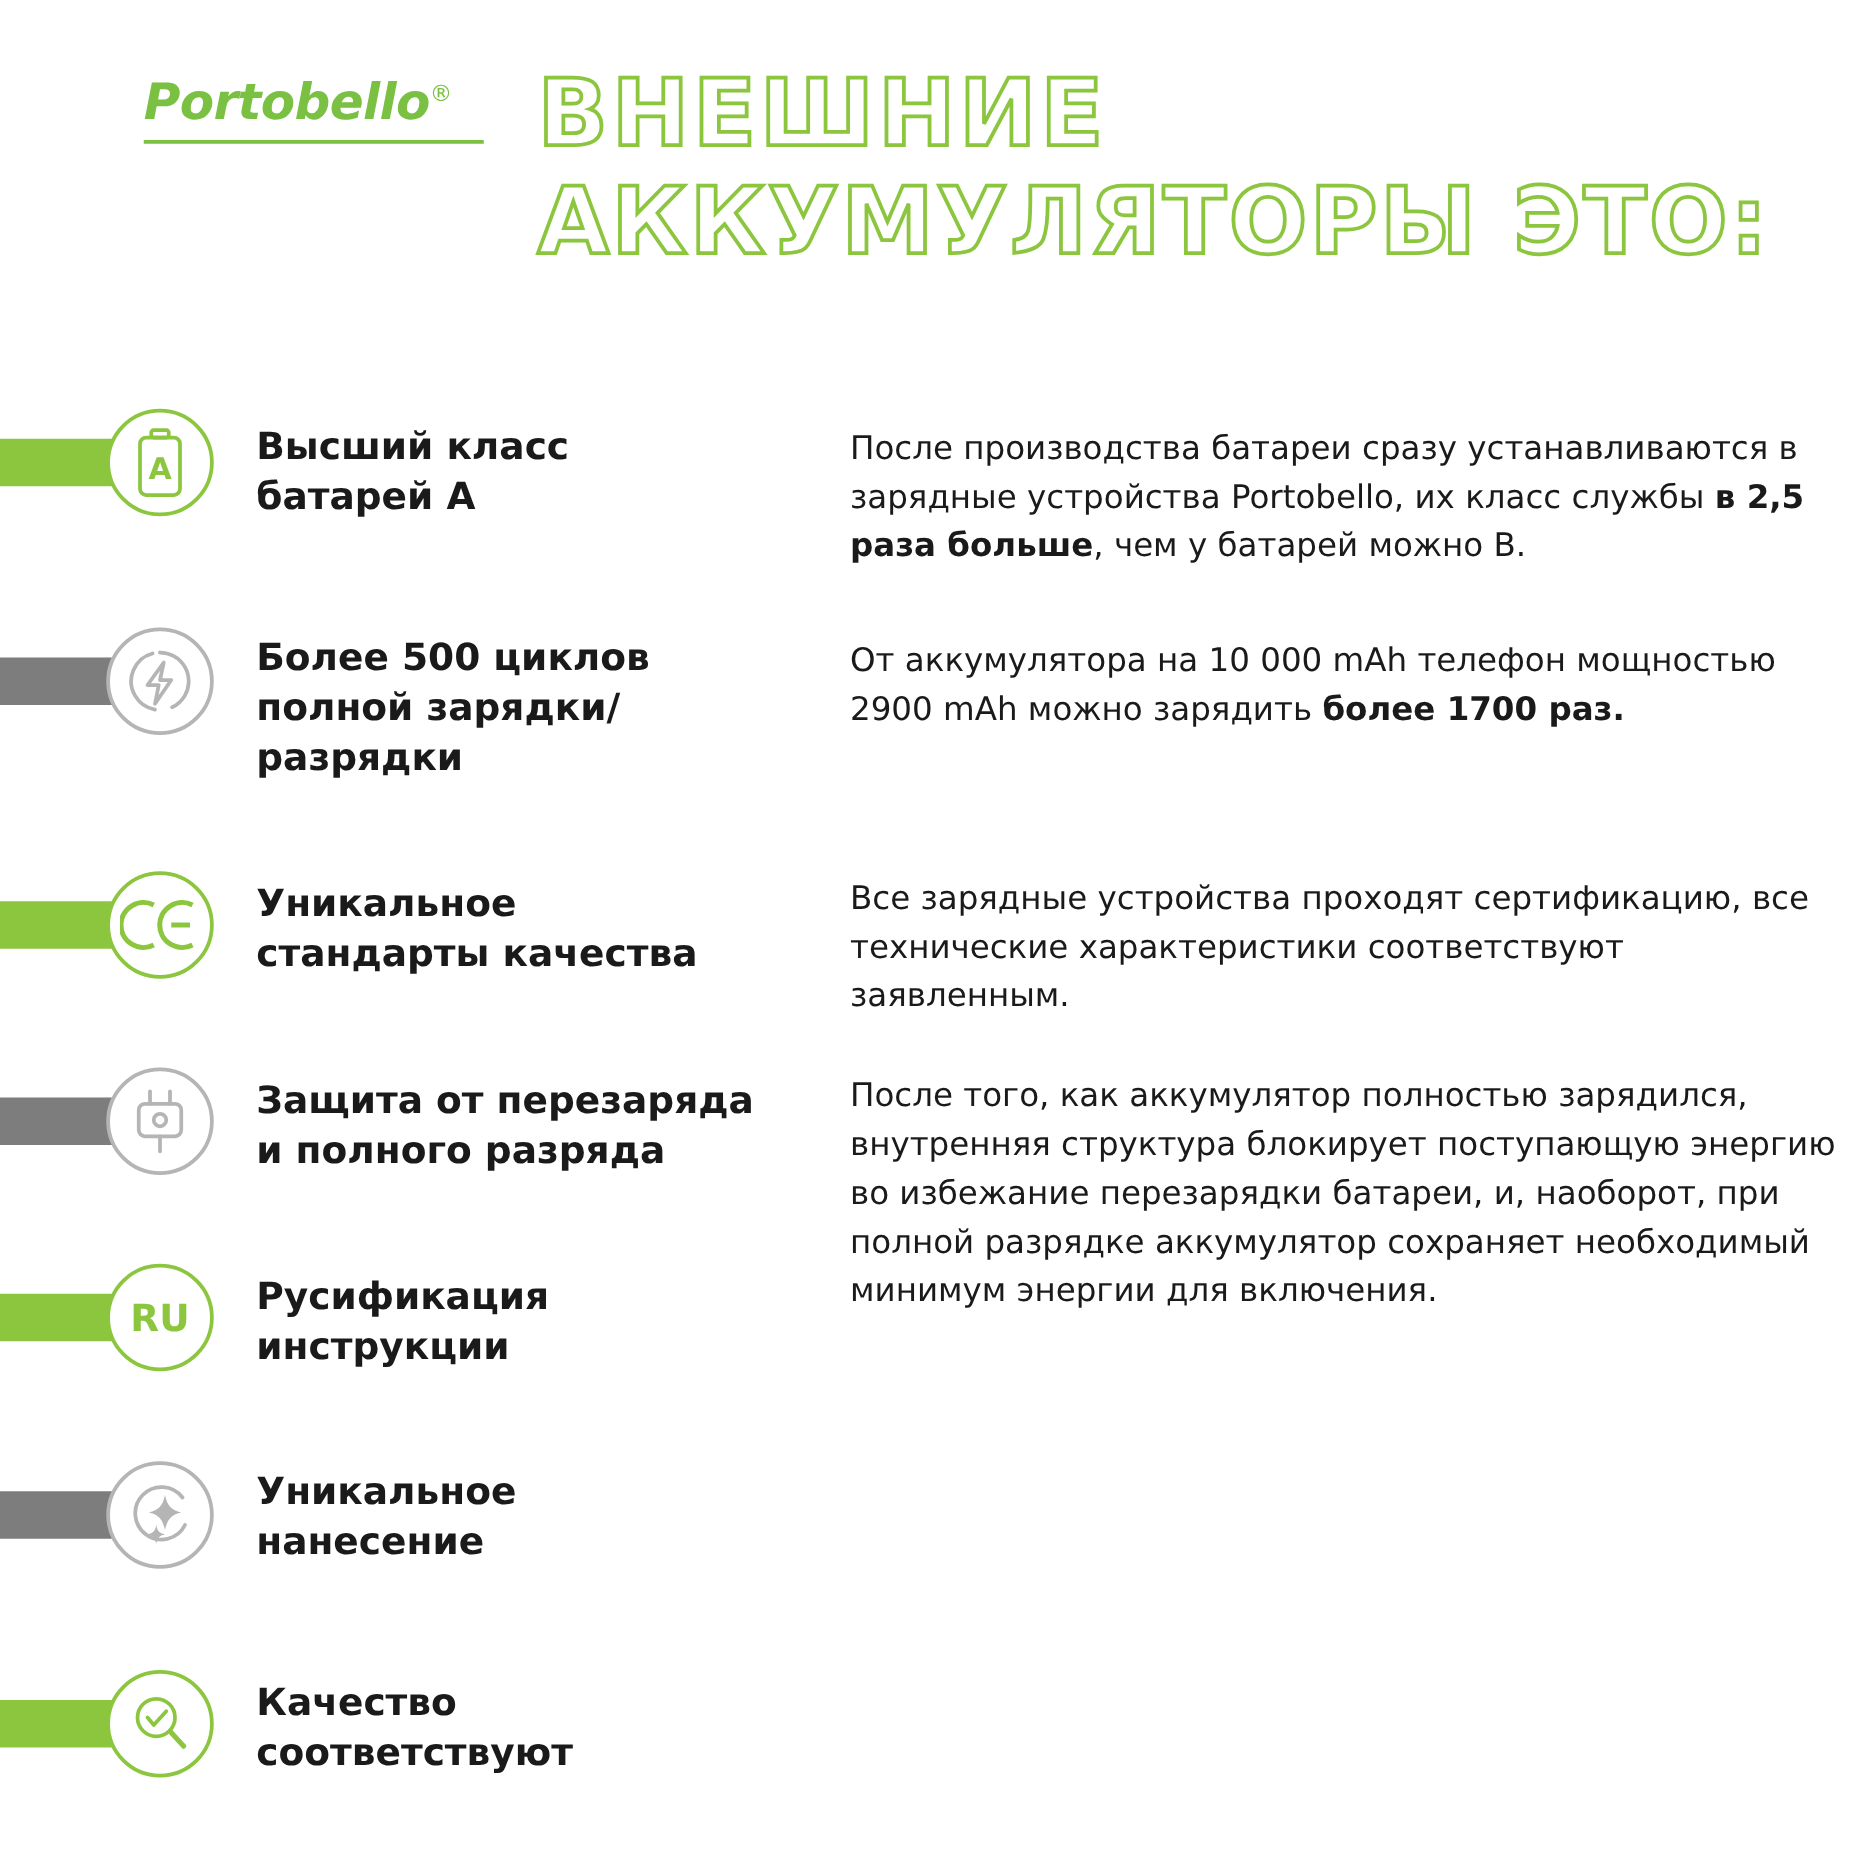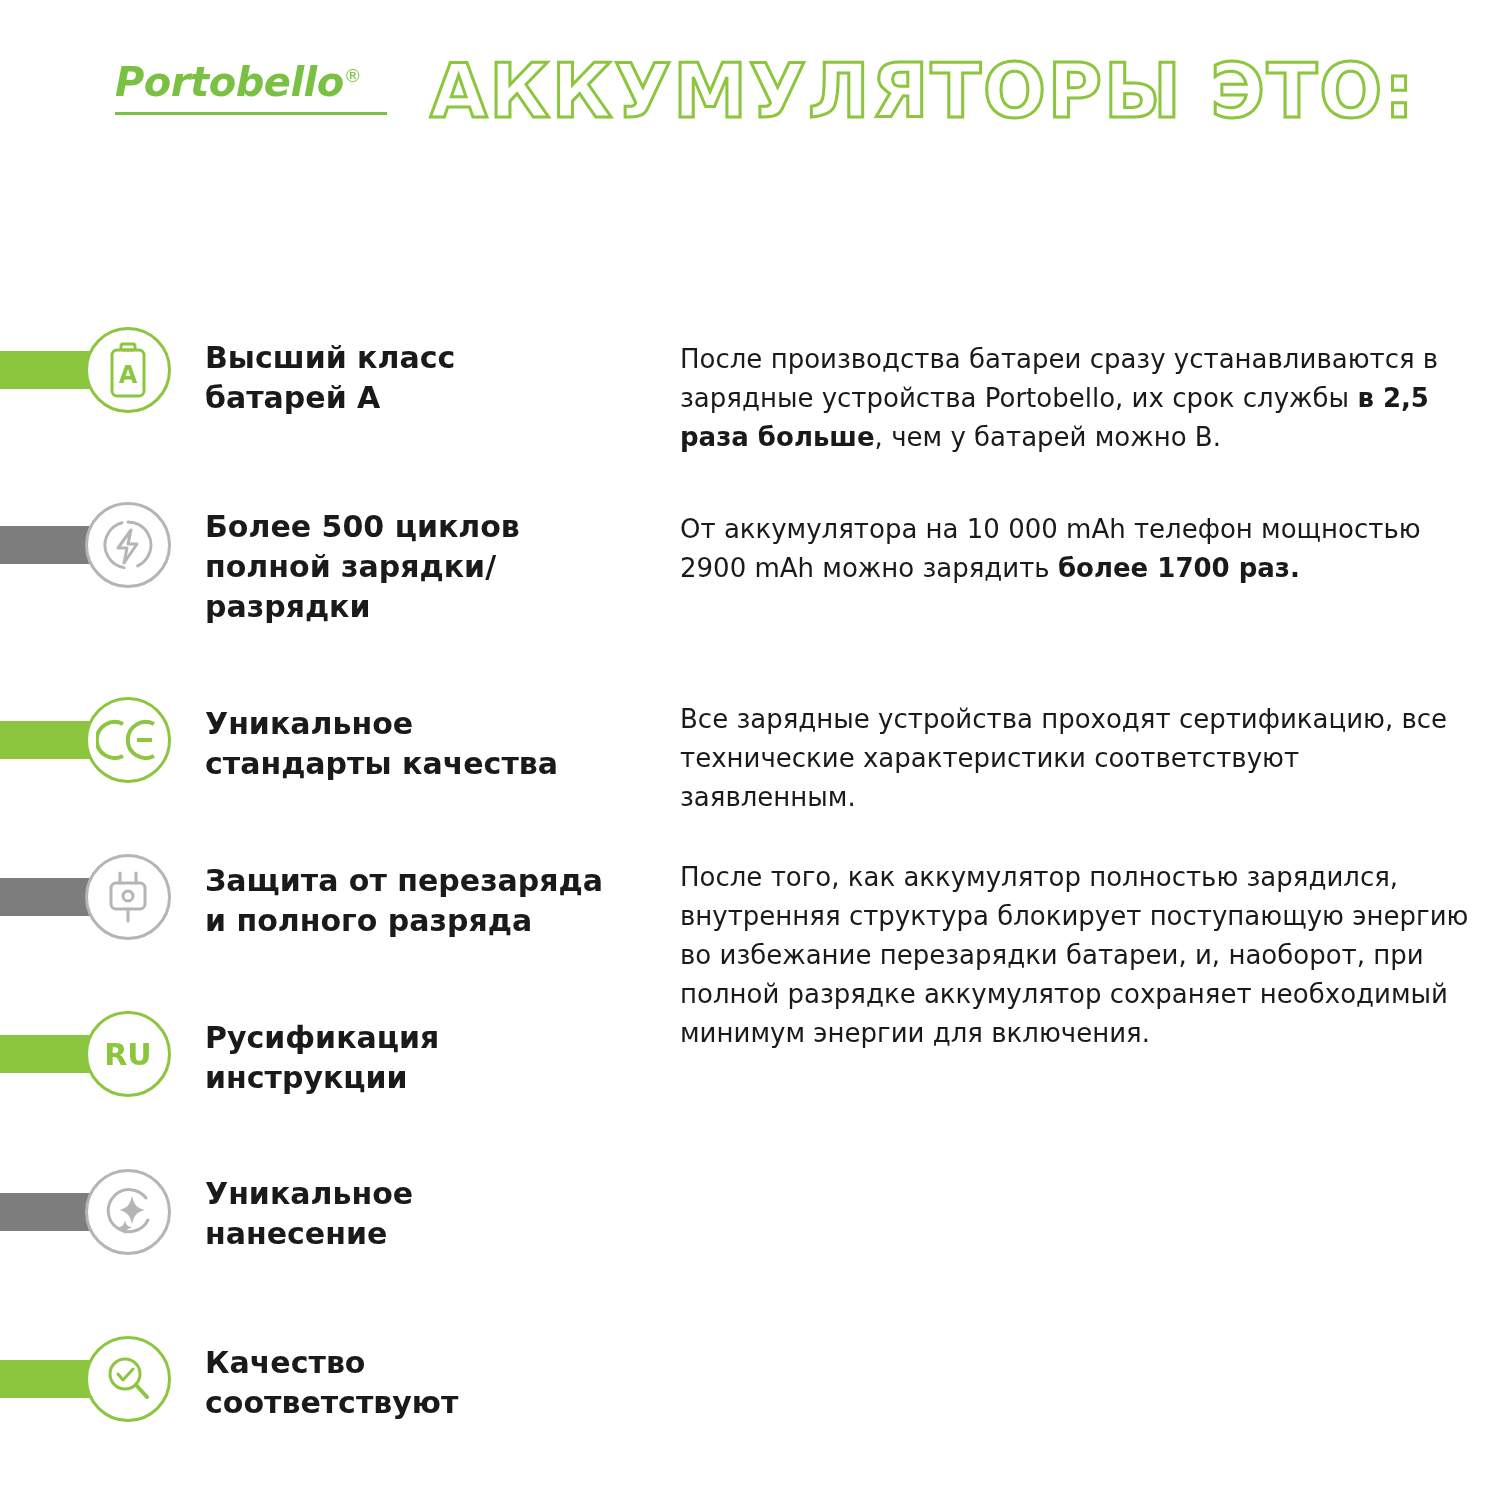--- a/index.html
+++ b/index.html
@@ -147,20 +147,21 @@
 <div class="header">
 
   <div class="logo">
     <div class="logo-text">
       <span>Portobello</span><span class="logo-reg">®</span>
     </div>
     <div class="logo-rule"></div>
   </div>
 
   <div class="headline">
+    <div class="headline-line l1">ВНЕШНИЕ</div>
     <div class="headline-line l2">АККУМУЛЯТОРЫ ЭТО:</div>
   </div>
 
 </div>
 
 <div class="features">
 
   <div class="feature">
     <div class="bar green" style="top:51px;"></div>
     <div class="circle green" style="top:27px;">
@@ -248,17 +249,17 @@
         <line x1="35" y1="33" x2="46" y2="45" stroke="#8cc63f" stroke-width="4" stroke-linecap="round"></line>
       </svg>
     </div>
     <div class="f-title" style="top:1043px;">Качество
 соответствуют</div>
   </div>
 
 </div>
 
 <div class="descs">
-  <div class="desc" style="top:40px;"><span>После производства батареи сразу устанавливаются в зарядные устройства Portobello, их срок службы </span><b>в 2,5 раза больше</b><span>, чем у батарей можно B.</span></div>
+  <div class="desc" style="top:40px;"><span>После производства батареи сразу устанавливаются в зарядные устройства Portobello, их класс службы </span><b>в 2,5 раза больше</b><span>, чем у батарей можно B.</span></div>
   <div class="desc" style="top:210px;"><span>От аккумулятора на 10 000 mAh телефон мощностью 2900 mAh можно зарядить </span><b>более 1700 раз.</b></div>
   <div class="desc" style="top:400px;"><span>Все зарядные устройства проходят сертификацию, все технические характеристики соответствуют заявленным.</span></div>
   <div class="desc" style="top:558px;"><span>После того, как аккумулятор полностью зарядился, внутренняя структура блокирует поступающую энергию во избежание перезарядки батареи, и, наоборот, при полной разрядке аккумулятор сохраняет необходимый минимум энергии для включения.</span></div>
 </div>
 
 </body></html>

